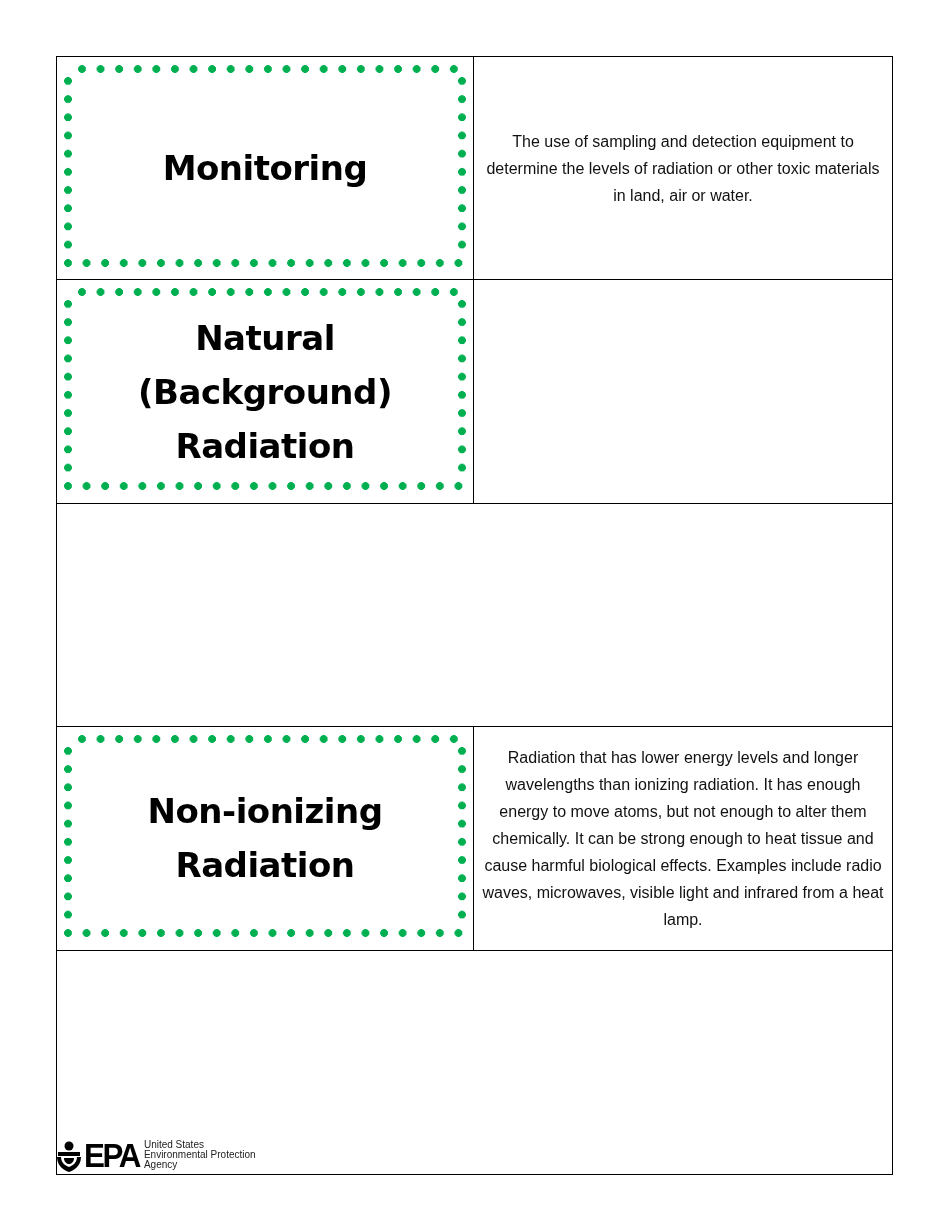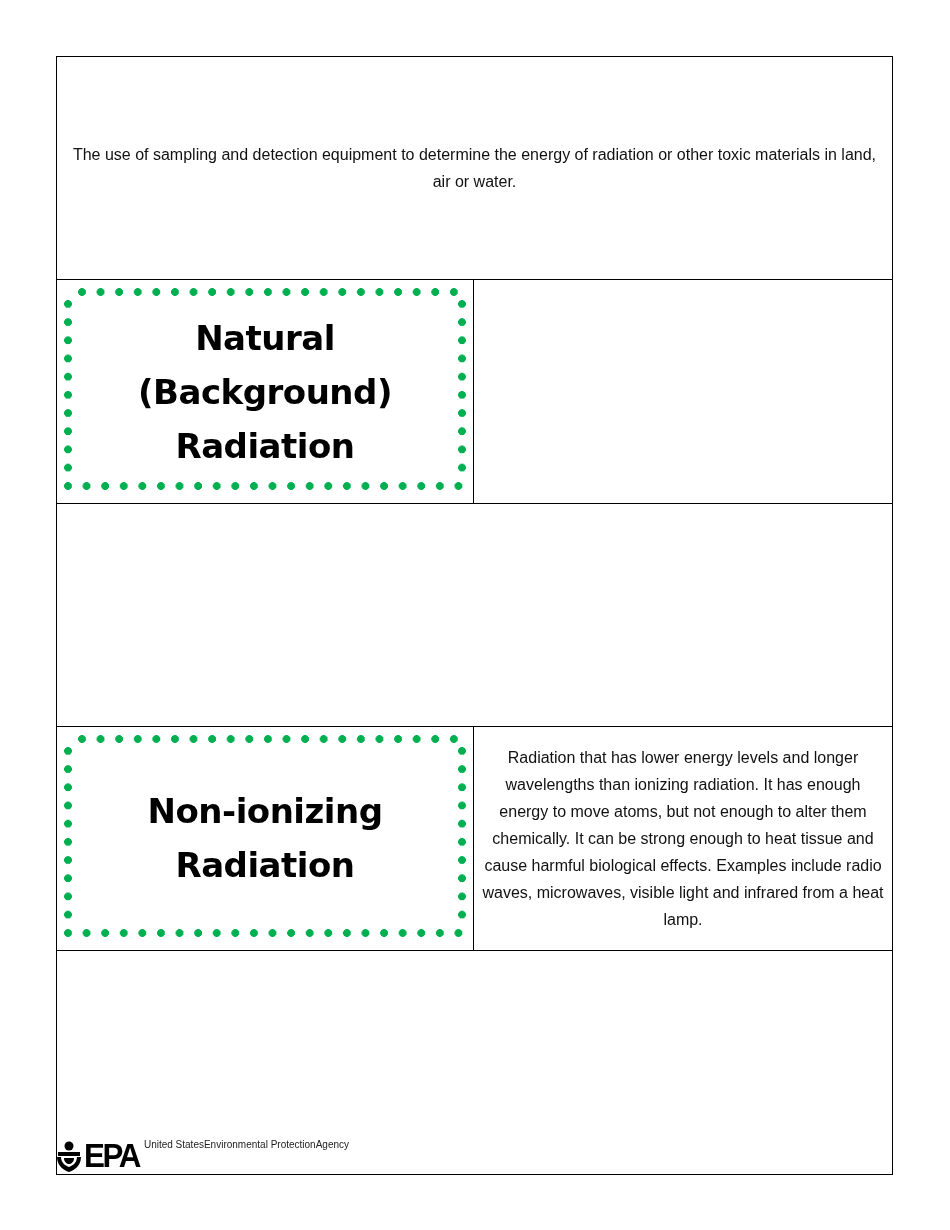--- a/index.html
+++ b/index.html
@@ -130,32 +130,41 @@
       transform-origin: left;
     }
     .epa-agency {
       font-family: "Liberation Sans", sans-serif;
       font-size: 10px;
       line-height: 10px;
       color: #222;
       margin-left: 2px;
       margin-top: 1px;
       display: flex;
-      flex-direction: row;
+      flex-direction: column;
       justify-content: center;
     }
   </style>
 </head>
 <body>
 
 <div class="card-table">
 
   <div class="card-row">
+    <div class="term-cell">
+      <div class="dotted-frame">
+        <div class="dot-row-top"></div>
+        <div class="dot-row-bottom"></div>
+        <div class="dot-col-left"></div>
+        <div class="dot-col-right"></div>
+      </div>
+      <div class="term-text">Monitoring</div>
+    </div>
     <div class="def-cell">
-      <div class="def-text">The use of sampling and detection equipment to determine the energy of radiation or other toxic materials in land, air or water.</div>
+      <div class="def-text">The use of sampling and detection equipment to determine the levels of radiation or other toxic materials in land, air or water.</div>
     </div>
   </div>
 
   <div class="card-row">
     <div class="term-cell">
       <div class="dotted-frame">
         <div class="dot-row-top"></div>
         <div class="dot-row-bottom"></div>
         <div class="dot-col-left"></div>
         <div class="dot-col-right"></div>

